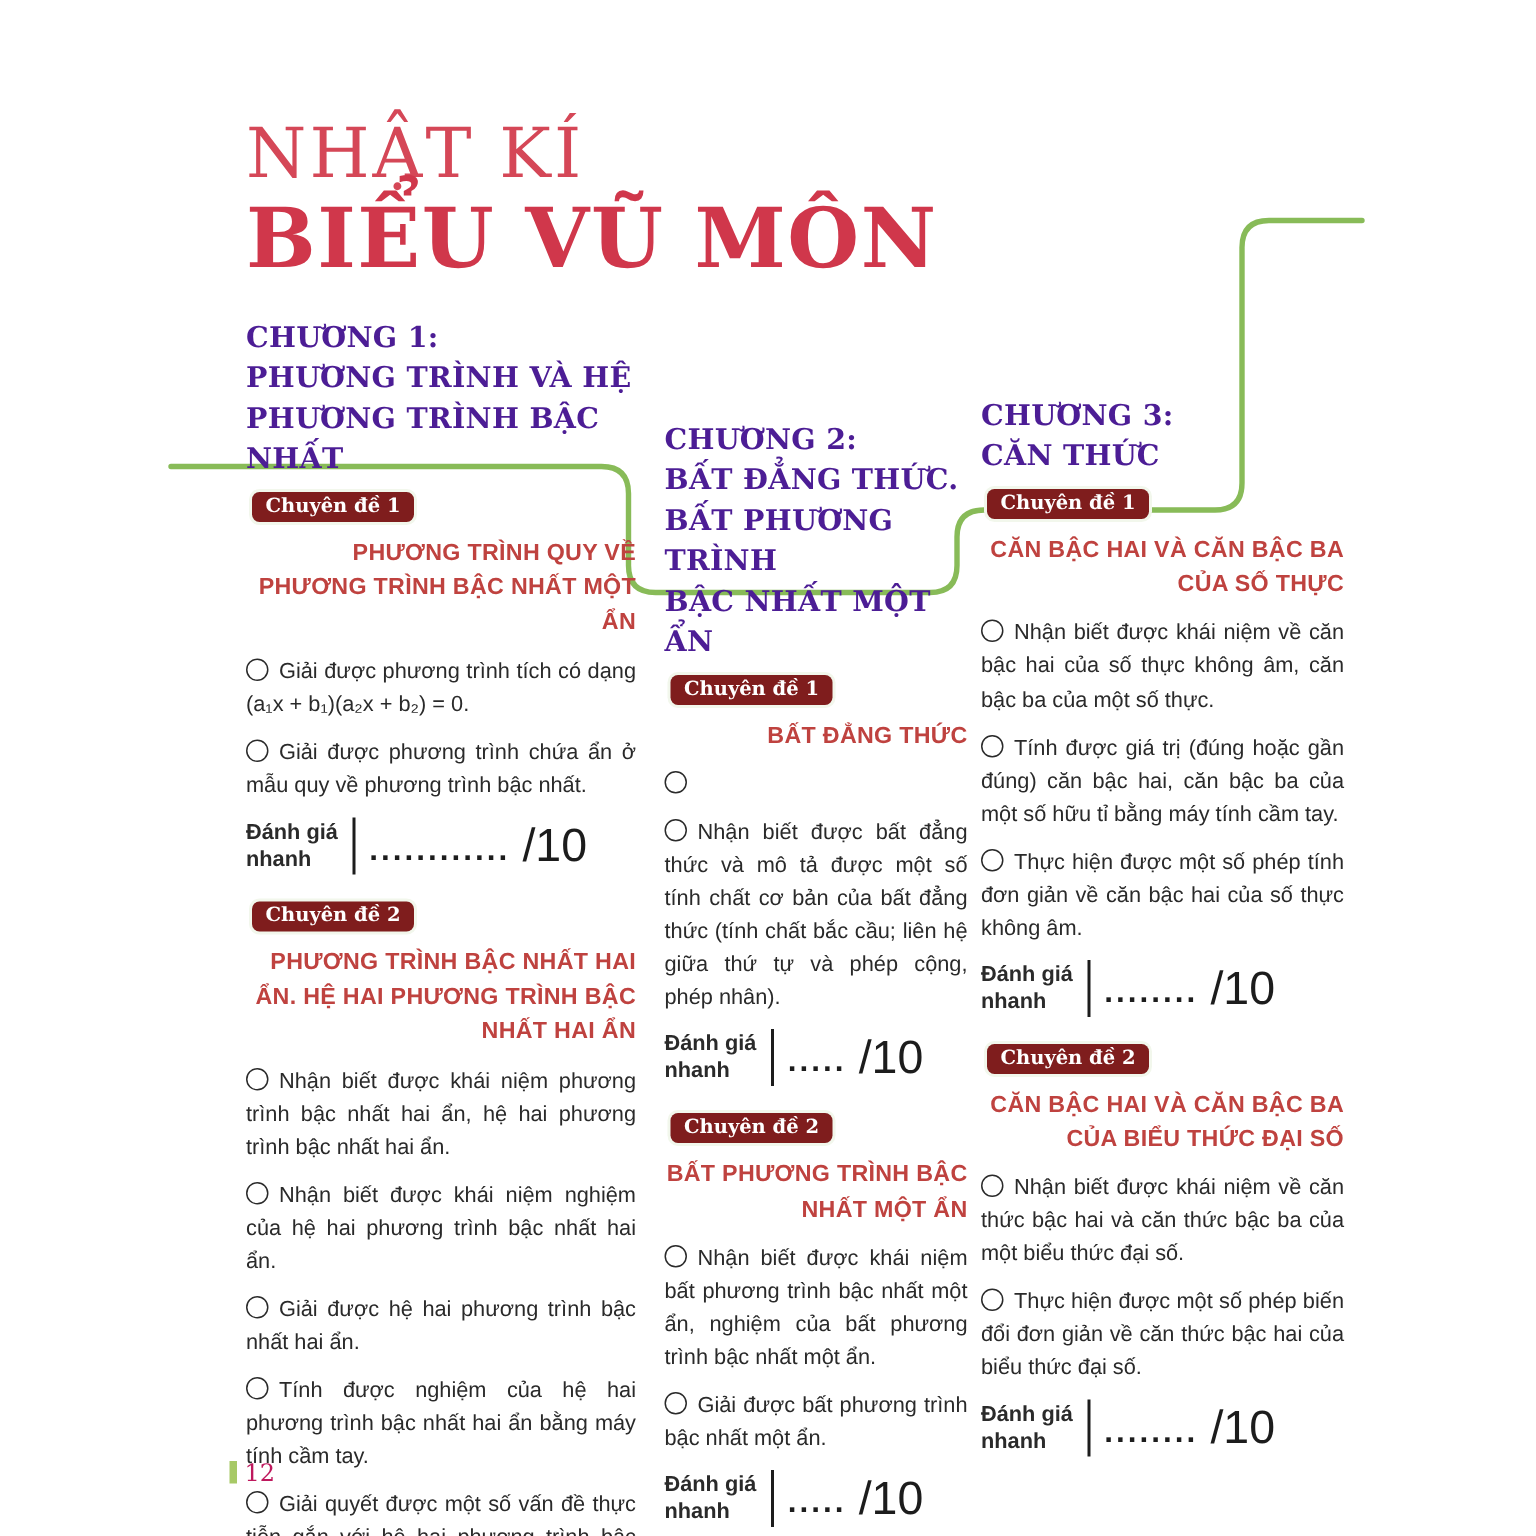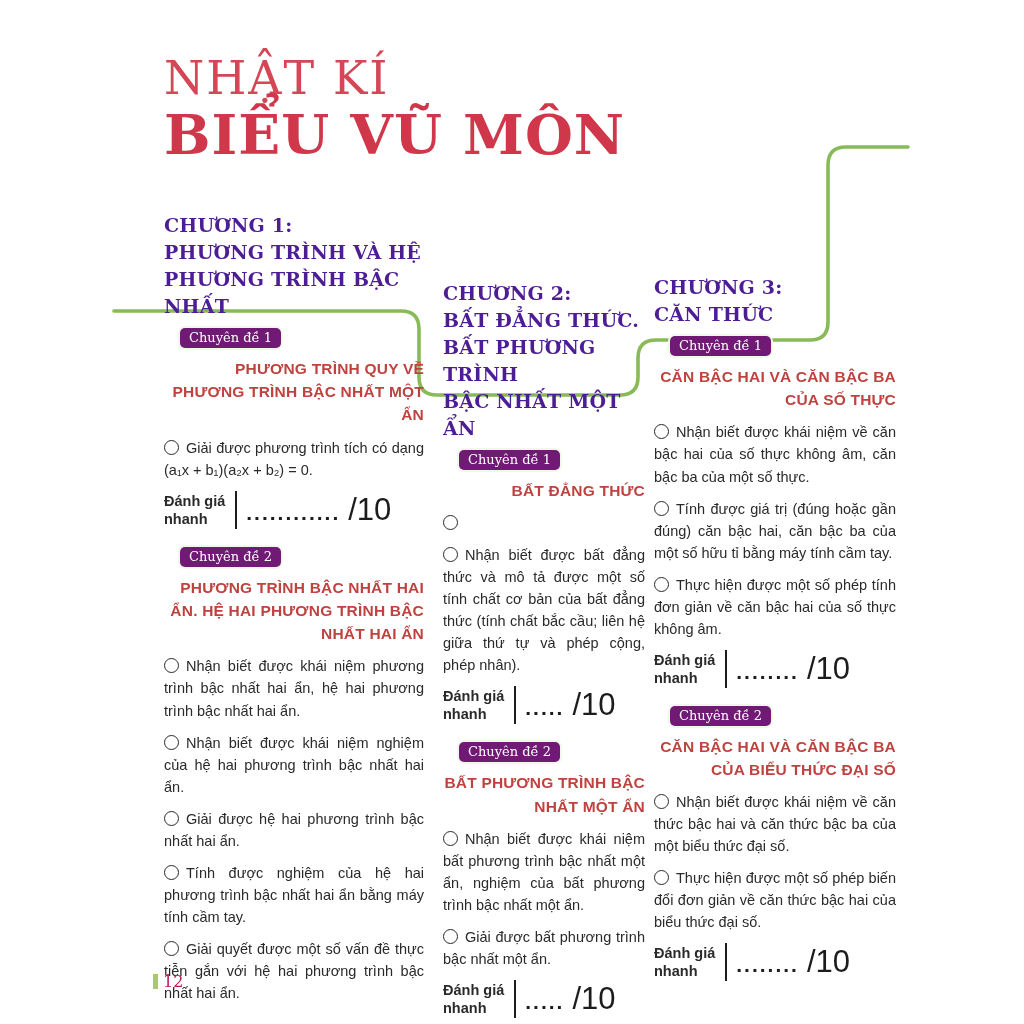--- a/index.html
+++ b/index.html
@@ -12,51 +12,51 @@
     overflow:hidden;
   }
   
   .snake{position:absolute;left:0;top:0;z-index:1;}
   
   .title-block{position:absolute;left:164px;top:52px;z-index:2;}
   .title-line1{
     font-family:"DejaVu Serif", serif;
     font-size:46px;line-height:1.15;
     letter-spacing:2px;
-    color:#d54757;font-weight:500;
+    color:#d54757;font-weight:500;margin-top:24px;
   }
   .title-line2{
     font-family:"DejaVu Serif", serif;
     font-size:55px;line-height:1.1;
     color:#d0374b;font-weight:bold;
     letter-spacing:1px;
   }
   
   .col{position:absolute;z-index:2;}
   .col1{left:164px;top:212px;width:260px;}
   .col2{left:443px;top:280px;width:202px;}
-  .col3{left:654px;top:274px;width:242px;}
+  .col3{left:654px;top:264px;width:242px;}
   .chapter{
     font-family:"DejaVu Serif", serif;
     font-size:19px;line-height:1.42;
     font-weight:600;color:#4c1d95;
     margin:0 0 4px 0;
     white-space:pre-line;
     letter-spacing:0.2px;
   }
   .badge{
     display:inline-block;
-    background:#701a75;
+    background:#7f1d1d;
     color:#ffffff;
     font-family:"DejaVu Serif", serif;
-    font-size:13px;font-weight:normal;
+    font-size:13px;font-weight:bold;
     padding:2px 9px 3px 9px;
     border-radius:5px;
     box-shadow:0 0 0 2px #f2f7ec;
-    margin:4px 0 2px 16px;
+    margin:4px 0 2px 4px;
     position:relative;z-index:3;
   }
   .sec-title{
     color:#bf423f;
     font-size:15.5px;font-weight:bold;
     line-height:1.5;
     margin:7px 0 2px 0;
     letter-spacing:0.2px;
     text-align:right;
   }
@@ -130,20 +130,21 @@
 
   <div class="col col1">
     <h2 class="chapter">CHƯƠNG 1:
 PHƯƠNG TRÌNH VÀ HỆ
 PHƯƠNG TRÌNH BẬC NHẤT</h2>
 
     <section>
       <div class="badge">Chuyên đề 1</div>
       <h3 class="sec-title">PHƯƠNG TRÌNH QUY VỀ PHƯƠNG TRÌNH BẬC NHẤT MỘT ẨN</h3>
       <div class="objective"><span class="circ"></span><span>Giải được phương trình tích có dạng (a₁x + b₁)(a₂x + b₂) = 0.</span></div>
+      <div class="objective"><span class="circ"></span><span>Giải được phương trình chứa ẩn ở mẫu quy về phương trình bậc nhất.</span></div>
       <div class="rating">
         <div class="rating-label">Đánh giá
 nhanh</div>
         <div class="rating-divider"></div>
         <span class="rating-dots">............</span>
         <span class="rating-score">/10</span>
       </div>
     </section>
 
     <section>

